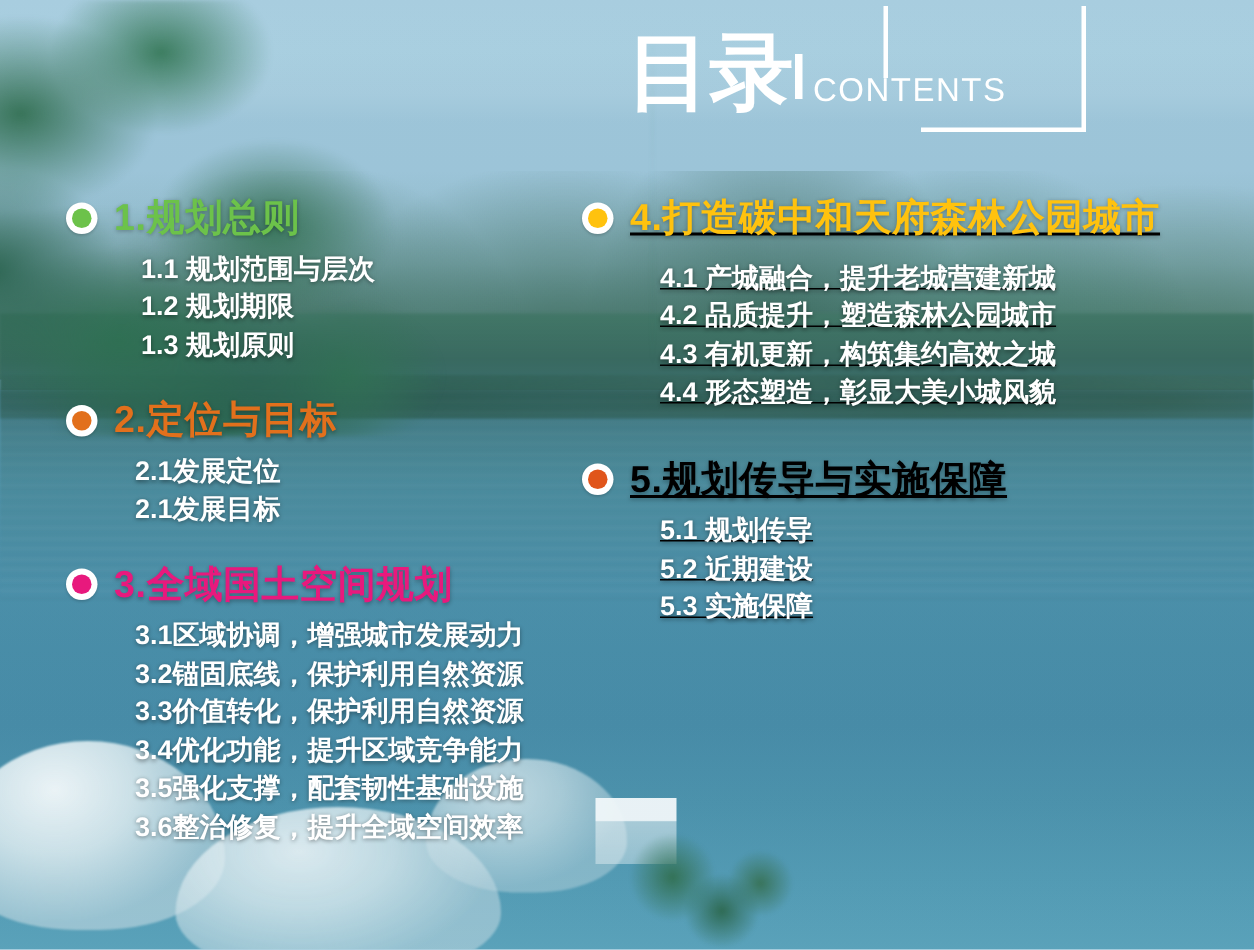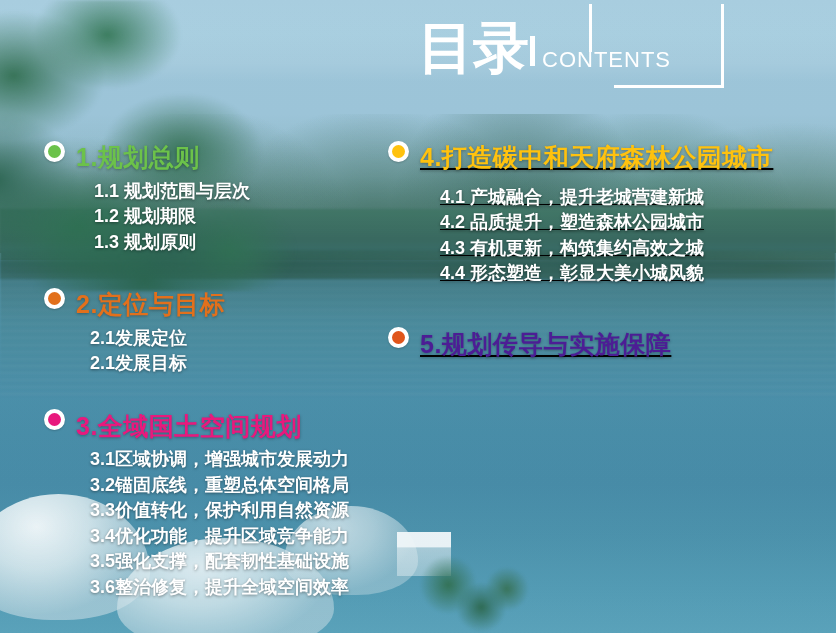--- a/index.html
+++ b/index.html
@@ -148,21 +148,20 @@
   .bullet{
     width:21px;height:21px;border-radius:50%;
     background:#fff;display:flex;align-items:center;justify-content:center;
     flex:0 0 auto;margin-right:11px;
     box-shadow:0 1px 2px rgba(0,0,0,.18);
   }
   .bullet i{display:block;width:13px;height:13px;border-radius:50%;}
   .head-text{
     font-size:25px;font-weight:700;line-height:1.22;letter-spacing:.5px;
     text-shadow:0 1px 3px rgba(0,0,0,.30);
-    margin-top:12px;
   }
   .subs{margin:6px 0 0 0;padding:0;list-style:none;}
   .sub{
     color:#fff;font-size:18px;font-weight:700;line-height:1.42;
     text-shadow:0 1px 3px rgba(0,0,0,.42);white-space:nowrap;
   }
   .indent-1{padding-left:50px;}
   .indent-2{padding-left:46px;}
   .indent-3{padding-left:46px;}
   .indent-4{padding-left:52px;margin-top:12px;}
@@ -233,21 +232,21 @@
 
     <div class="group g3">
       <div class="group-head">
         <span class="bullet">
             <i id="b3" style="background: rgb(232, 25, 125);"></i>
           </span>
         <span class="head-text" id="h3" style="color: rgb(232, 25, 125);">3.全域国土空间规划</span>
       </div>
       <ul class="subs indent-3">
         <li class="sub">3.1区域协调，增强城市发展动力</li>
-        <li class="sub">3.2锚固底线，重塑总体空间格局</li>
+        <li class="sub">3.2锚固底线，保护利用自然资源</li>
         <li class="sub">3.3价值转化，保护利用自然资源</li>
         <li class="sub">3.4优化功能，提升区域竞争能力</li>
         <li class="sub">3.5强化支撑，配套韧性基础设施</li>
         <li class="sub">3.6整治修复，提升全域空间效率</li>
       </ul>
     </div>
 
   </div>
 
   <div class="col col-right">
@@ -265,19 +264,24 @@
         <li class="sub">4.3 有机更新，构筑集约高效之城</li>
         <li class="sub">4.4 形态塑造，彰显大美小城风貌</li>
       </ul>
     </div>
 
     <div class="group g5">
       <div class="group-head">
         <span class="bullet">
             <i id="b5" style="background: rgb(224, 85, 27);"></i>
           </span>
-        <span class="head-text" id="h5" style="color: #4c1d95;">5.规划传导与实施保障</span>
-      </div>
+        <span class="head-text" id="h5" style="color: #000000;">5.规划传导与实施保障</span>
+      </div>
+      <ul class="subs indent-5">
+        <li class="sub">5.1 规划传导</li>
+        <li class="sub">5.2 近期建设</li>
+        <li class="sub">5.3 实施保障</li>
+      </ul>
     </div>
 
   </div>
 
 </div>
 
 </body></html>

